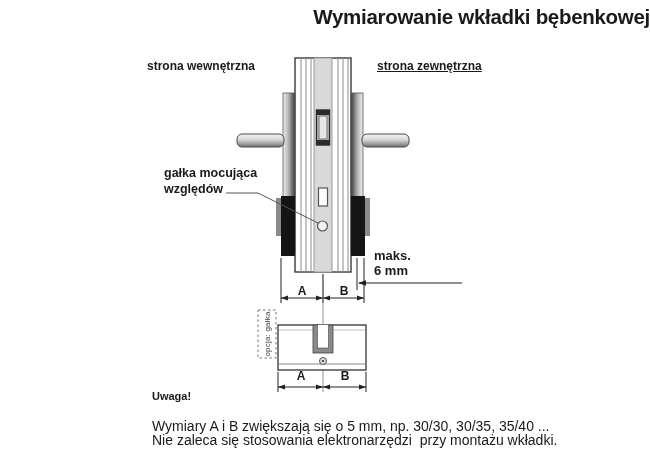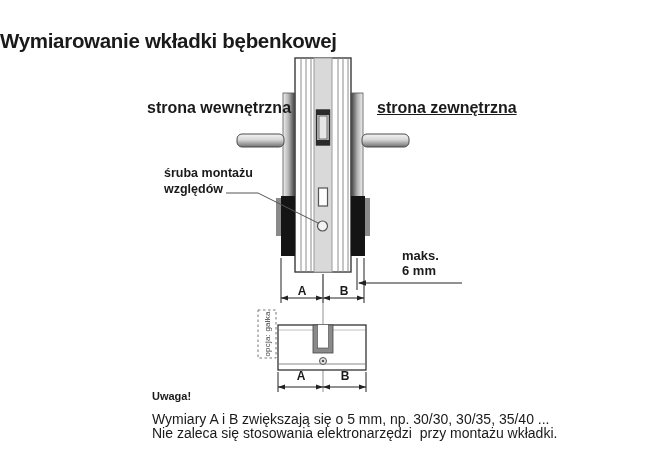--- a/index.html
+++ b/index.html
@@ -1,37 +1,37 @@
 <!DOCTYPE html>
 <html><head>
 <meta charset="utf-8">
 <style>
   html,body{margin:0;padding:0;background:#fff;}
   #page{position:relative;width:650px;height:450px;background:#ffffff;overflow:hidden;
         font-family:"Liberation Sans", sans-serif;color:#1a1a1a;}
   #diagram-svg{position:absolute;left:0;top:0;}
   .abs{position:absolute;}
-  #title{left:0;top:5px;width:650px;text-align:left;font-size:20.5px;font-weight:bold;letter-spacing:-0.3px;margin-top:24px;}
-  .side-label{font-size:16px;font-weight:bold;white-space:nowrap;margin-top:40px;}
+  #title{left:0;top:5px;width:650px;text-align:right;font-size:20.5px;font-weight:bold;letter-spacing:-0.3px;}
+  .side-label{font-size:12px;font-weight:bold;white-space:nowrap;}
   #side-left{left:147px;top:59px;}
   #side-right{left:377px;top:59px;text-decoration:underline;}
   #screw-label{left:164px;top:166px;font-size:12.5px;font-weight:bold;line-height:15.5px;white-space:nowrap;}
   #screw-label span{display:block;}
   #maks-label{left:374px;top:248px;font-size:13px;font-weight:bold;line-height:15px;white-space:nowrap;}
-  #maks-label span{display:block;margin-left:28px;}
+  #maks-label span{display:block;}
   .dim-label{width:20px;text-align:center;font-size:12px;font-weight:bold;}
   #dim-a-upper{left:292px;top:284px;}
   #dim-b-upper{left:334px;top:284px;}
   #dim-a-lower{left:291px;top:369px;}
   #dim-b-lower{left:335px;top:369px;}
   #opcja-wrap{left:267px;top:334px;width:0;height:0;}
   #opcja-label{position:absolute;transform:translate(-50%,-50%) rotate(-90deg);
                font-size:8px;color:#3d3d3d;white-space:nowrap;letter-spacing:0.2px;}
   #notes{left:152px;top:390px;width:480px;}
-  #notes-heading{font-size:11px;font-weight:bold;margin-bottom:10px;}
+  #notes-heading{font-size:11px;font-weight:bold;margin-bottom:17px;}
   .note-line{font-size:14px;line-height:14px;white-space:pre;}
 </style>
 </head>
 <body>
 
 <div id="page">
 
   <svg id="diagram-svg" width="650" height="450" viewBox="0 0 650 450">
     <defs>
       <linearGradient id="gradRosL" x1="0" y1="0" x2="1" y2="0">
@@ -130,21 +130,21 @@
       <polygon points="366,387 359,384.5 359,389.5"></polygon>
     </g>
   </svg>
 
   <div id="title" class="abs">Wymiarowanie wkładki bębenkowej</div>
 
   <div id="side-left" class="abs side-label">strona wewnętrzna</div>
   <div id="side-right" class="abs side-label">strona zewnętrzna</div>
 
   <div id="screw-label" class="abs">
-    <span>śruba montażu</span>
+    <span>gałka mocująca</span>
     <span>względów</span>
   </div>
 
   <div id="maks-label" class="abs">
     <span>maks.</span>
     <span>6 mm</span>
   </div>
 
   <div id="dim-a-upper" class="abs dim-label">A</div>
   <div id="dim-b-upper" class="abs dim-label">B</div>

